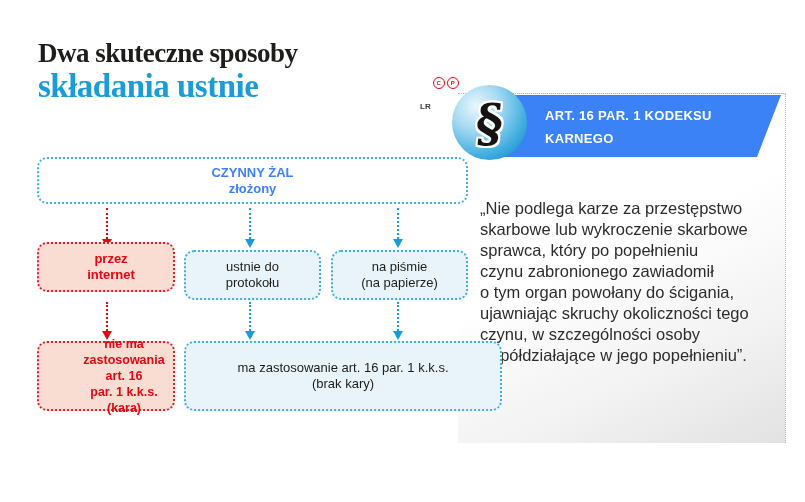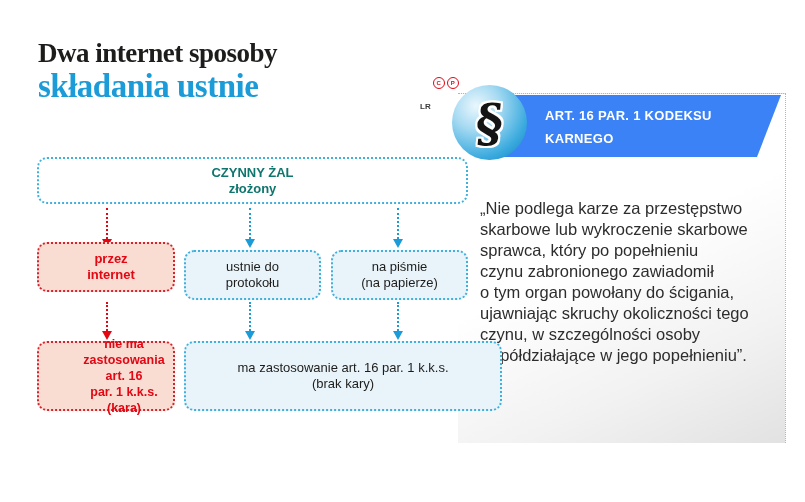--- a/index.html
+++ b/index.html
@@ -15,21 +15,21 @@
   .logo .lr{font-size:8px;font-weight:bold;color:#3a3a3a;letter-spacing:0;margin-top:48px;}
   .logo .mark{display:inline-flex;align-items:center;justify-content:center;
     width:10px;height:10px;border:1.5px solid #e30613;border-radius:50%;
     color:#e30613;font-size:6px;font-weight:bold;line-height:1;}
   
   .box{position:absolute;box-sizing:border-box;border-radius:10px;
     display:flex;align-items:center;justify-content:center;text-align:center;
     white-space:pre-line;font-size:13px;line-height:16px;color:#1d1d1b;}
   .box.blue-border{border:2px dotted #3fb1dd;background:#e9f3fa;}
   .box.red-border{border:2px dotted #d8232f;background:#f9ddd3;color:#e30613;font-weight:bold;}
-  .box.root{border:2px dotted #3fb1dd;background:#ffffff;color:#0f766e;font-weight:bold;}
+  .box.root{border:2px dotted #3fb1dd;background:#ffffff;color:#3b82f6;font-weight:bold;}
   #box-root{left:37px;top:157px;width:431px;height:47px;}
   #box-internet{left:37px;top:242px;width:138px;height:50px;padding-left:10px;}
   #box-ustnie{left:184px;top:250px;width:137px;height:50px;}
   #box-pismie{left:331px;top:250px;width:137px;height:50px;}
   #box-kara{left:37px;top:341px;width:138px;height:70px;font-size:12.5px;padding-left:36px;}
   #box-brak-kary{left:184px;top:341px;width:318px;height:70px;}
   .arrow{position:absolute;width:12px;display:flex;flex-direction:column;align-items:center;}
   .arrow .line{width:0;border-left:2px dotted;flex:1;}
   .arrow .head{width:0;height:0;border-left:5px solid transparent;border-right:5px solid transparent;border-top:9px solid;}
   .arrow.red .line{border-left-color:#e30613;}
@@ -55,21 +55,21 @@
     text-shadow:-2px 0 #fff,2px 0 #fff,0 -2px #fff,0 2px #fff,-2px -2px #fff,2px -2px #fff,-2px 2px #fff,2px 2px #fff;}
   #quote{position:absolute;left:480px;top:198px;width:296px;font-size:16.5px;line-height:21px;
     color:#2d2d2d;white-space:pre-line;}
 </style>
 </head>
 <body>
 
 <div id="canvas">
 
   <div class="title">
-    <div class="l1">Dwa internet sposoby</div>
+    <div class="l1">Dwa skuteczne sposoby</div>
     <div class="l2">składania ustnie</div>
   </div>
   <div class="logo">
     <span class="lr">LR</span>
     <span class="mark">C</span>
     <span class="mark">P</span>
   </div>
 
   <div id="panel"></div>
   <div id="banner">ART. 16 PAR. 1 KODEKSU KARNEGO

